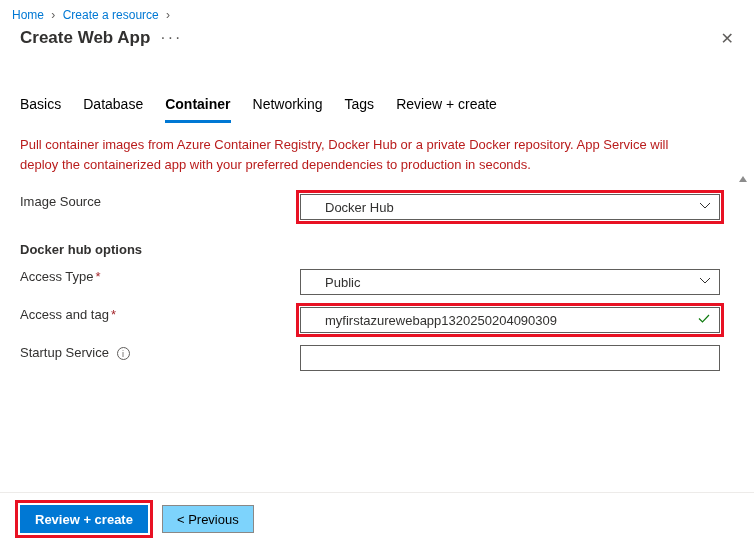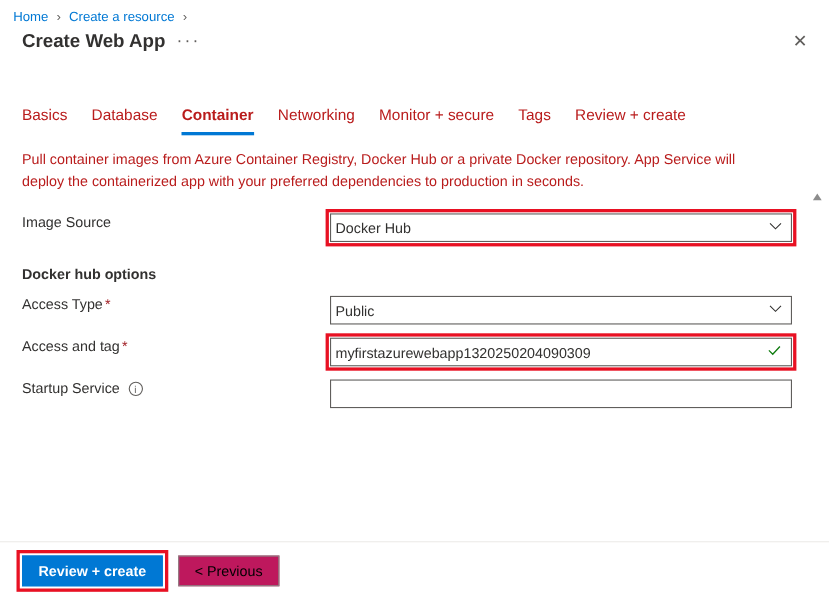--- a/index.html
+++ b/index.html
@@ -12,45 +12,45 @@
     .header { padding: 2px 20px 18px; display: flex; align-items: center; justify-content: space-between; }
     .header h1 { font-size: 17px; font-weight: 600; color: #323130; text-align: center; }
     .header-dots { color: #605e5c; font-size: 16px; margin-left: 10px; letter-spacing: 2px; }
     .close-x { font-size: 16px; color: #605e5c; cursor: pointer; font-weight: 300; }
     
     .content-wrap { position: relative; padding: 0 20px; }
     .scrollbar-track { position: absolute; right: 6px; top: 110px; width: 10px; height: 370px; }
     .scroll-up { width:0; height:0; border-left:4px solid transparent; border-right:4px solid transparent; border-bottom:6px solid #8c8c8c; margin-left:1px; }
     
     .tabs { display: flex; gap: 22px; border-bottom: none; margin-bottom: 4px; padding-top: 24px; }
-    .tab { padding: 6px 0 8px; font-size: 14px; color: #b91c1c; cursor: pointer; border-bottom: 3px solid transparent; }
+    .tab { padding: 6px 0 8px; font-size: 14px; color: #000000; cursor: pointer; border-bottom: 3px solid transparent; }
     .tab.active { font-weight: 600; border-bottom: 3px solid #0078d4; }
     
     .desc { font-size: 13px; color: #b91c1c; line-height: 1.5; margin-top: 12px; margin-bottom: 20px; padding-right: 30px;}
     
     .form-row { display: flex; align-items: flex-start; margin-bottom: 12px; }
     .form-label { width: 280px; font-size: 13px; color: #323130; }
     .req { color: #a4262c; margin-left: 2px; }
     .form-control { flex: 1; max-width: 420px; position: relative; }
     
-    .select-box, .text-input { width: 100%; height: 26px; border: 1px solid #605e5c; padding: 0 28px 0 4px; font-size: 13px; background: #fff; font-family: inherit; display: flex; align-items: center; position: relative; }
+    .select-box, .text-input { width: 100%; height: 26px; border: 1px solid #605e5c; padding: 0 28px 0 24px; font-size: 13px; background: #fff; font-family: inherit; display: flex; align-items: center; position: relative; }
     .chevron { position: absolute; right: 8px; top: 50%; transform: translateY(-50%); pointer-events: none; }
     .chevron svg { width: 12px; height: 12px; }
     
     .highlight-red { outline: 3px solid #e81123; outline-offset: 1px; }
     
     .section-head { font-weight: 600; font-size: 13px; margin: 22px 0 12px; }
     
     .valid-check { position: absolute; right: 8px; top: 50%; transform: translateY(-50%); color: #107c10; }
     .valid-check svg { width: 14px; height: 14px; }
     
     .info-icon { display:inline-flex; width:13px; height:13px; border:1px solid #605e5c; border-radius:50%; align-items:center; justify-content:center; font-size:9px; color:#605e5c; margin-left:4px; vertical-align: middle;}
     
     .footer { position: absolute; bottom: 0; left: 0; right: 0; padding: 12px 20px 16px; border-top: 1px solid #edebe9; display: flex; gap: 14px; background:#fff;}
-    .btn { height: 28px; padding: 0 14px; font-size: 13px; border: 1px solid #8a8886; background: #be185d; cursor: pointer; font-family: inherit; }
+    .btn { height: 28px; padding: 0 14px; font-size: 13px; border: 1px solid #8a8886; background: #7dd3fc; cursor: pointer; font-family: inherit; }
     .btn.primary { background: #0078d4; border-color: #0078d4; color: #fff; font-weight: 600; }
     .btn-wrap.highlight-red { outline: 3px solid #e81123; outline-offset: 2px; display: inline-block; }
   </style>
 </head>
 <body>
 
 <div class="breadcrumb">
   <a>Home</a>
   <span class="breadcrumb-sep">›</span>
   <a>Create a resource</a>
@@ -68,21 +68,20 @@
 <div class="content-wrap">
   <div class="scrollbar-track">
     <div class="scroll-up"></div>
   </div>
 
   <div class="tabs">
     <div class="tab">Basics</div>
     <div class="tab">Database</div>
     <div class="tab active">Container</div>
     <div class="tab">Networking</div>
-    <div class="tab">Monitor + secure</div>
     <div class="tab">Tags</div>
     <div class="tab">Review + create</div>
   </div>
 
   <p class="desc">Pull container images from Azure Container Registry, Docker Hub or a private Docker repository. App Service will deploy the containerized app with your preferred dependencies to production in seconds.</p>
 
   <div class="form-row">
     <div class="form-label">Image Source</div>
     <div class="form-control highlight-red">
       <div class="select-box">

